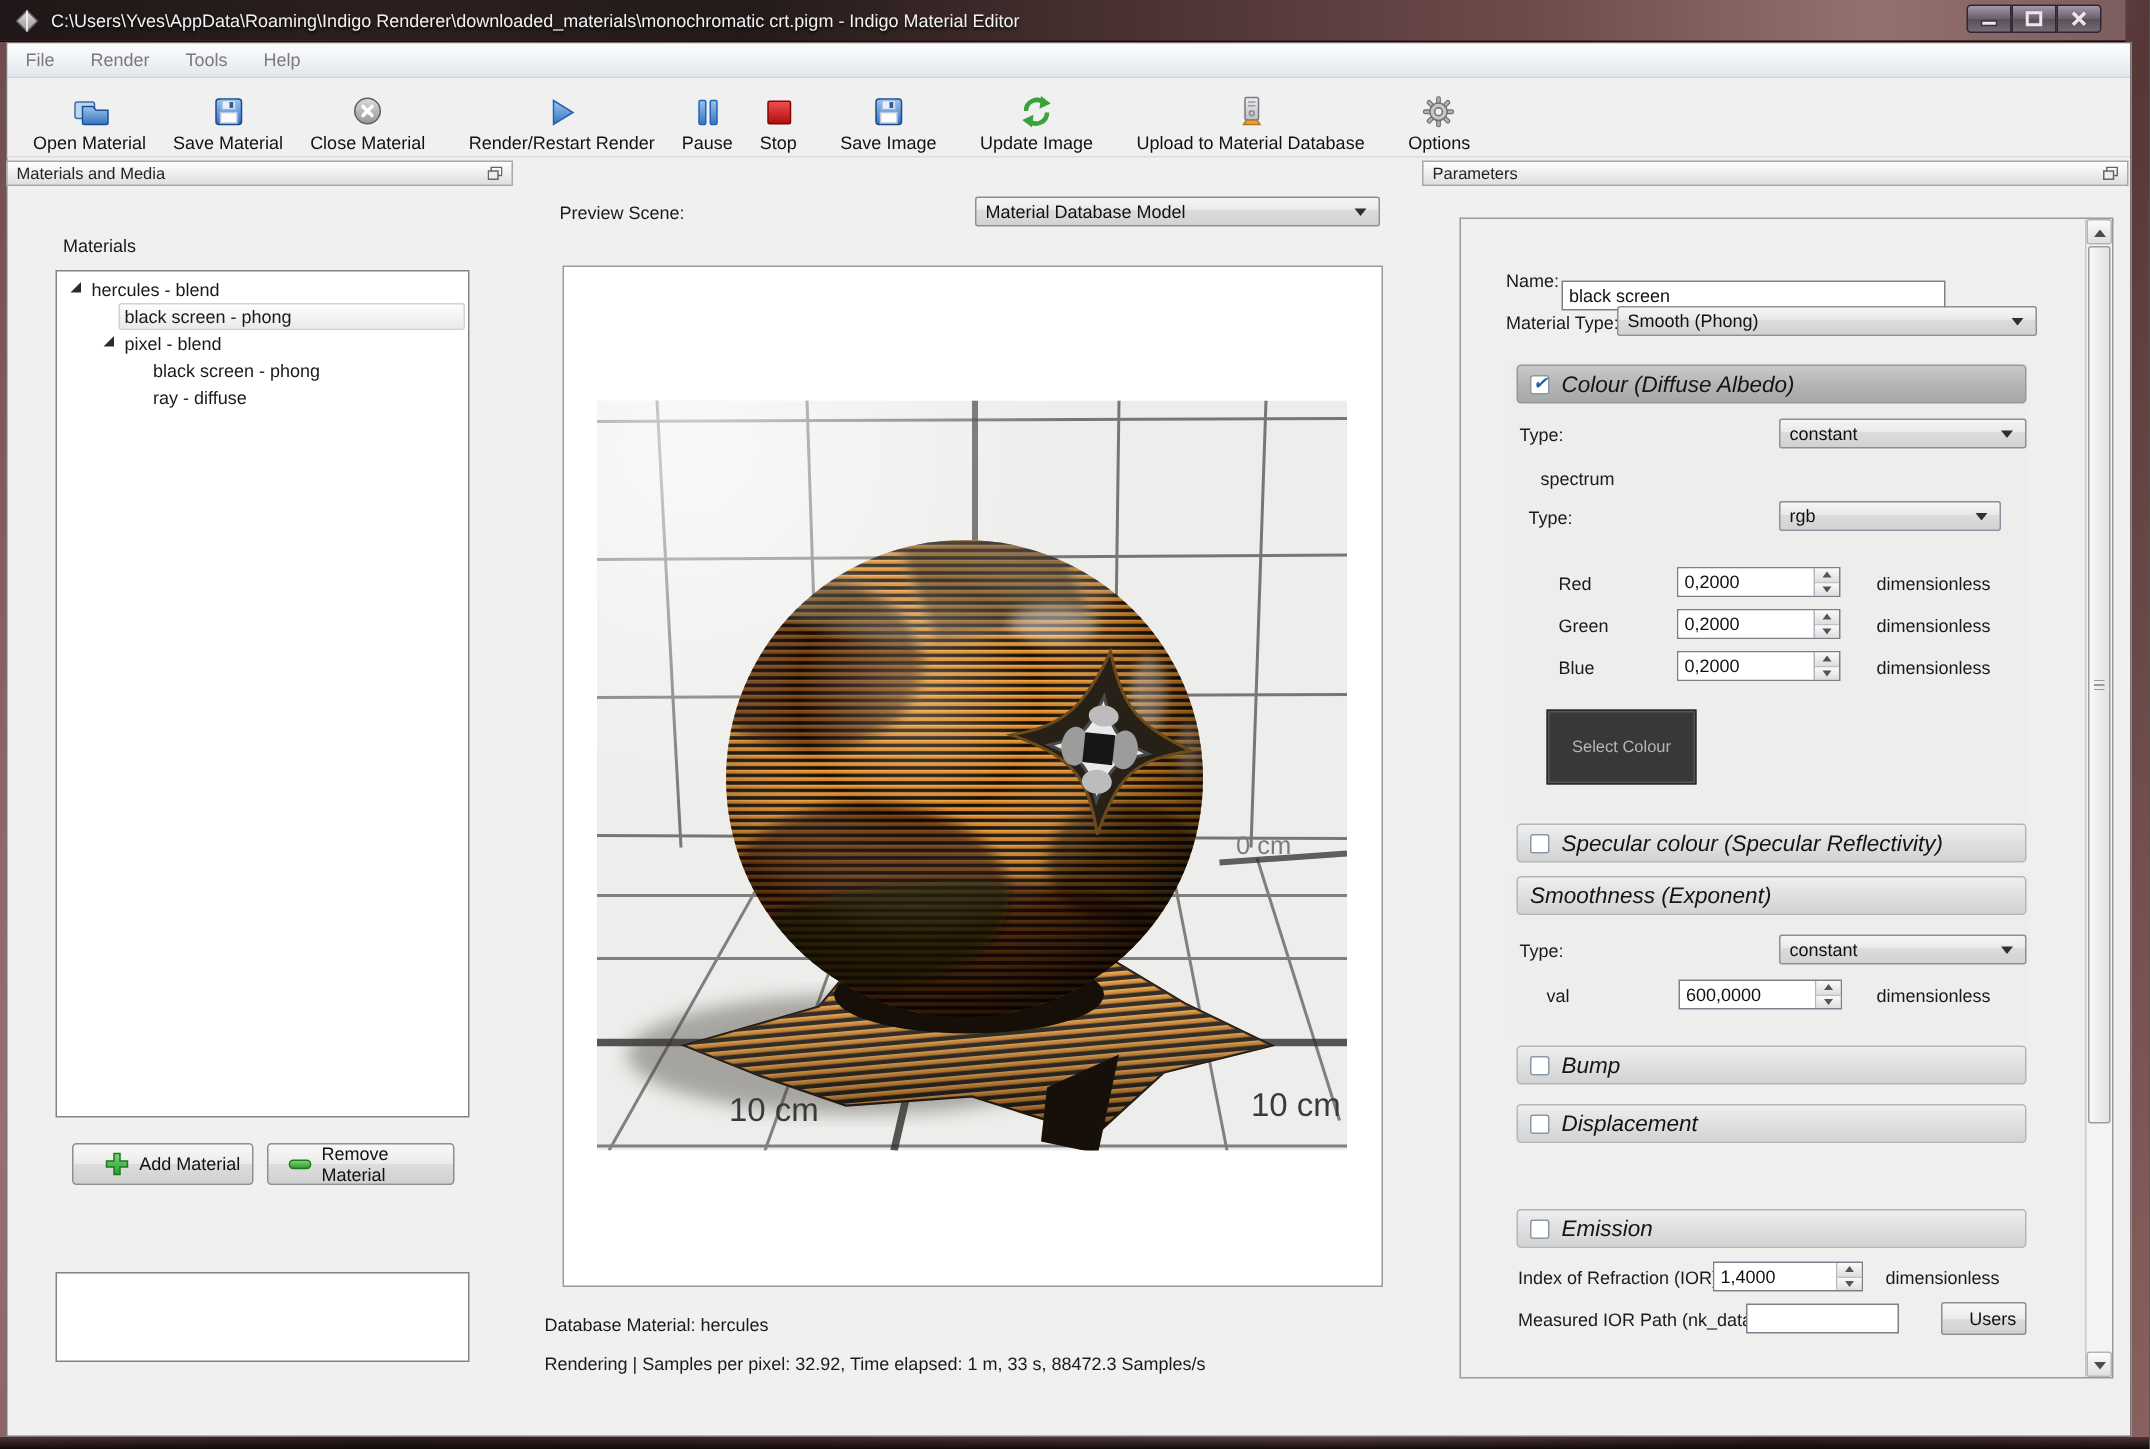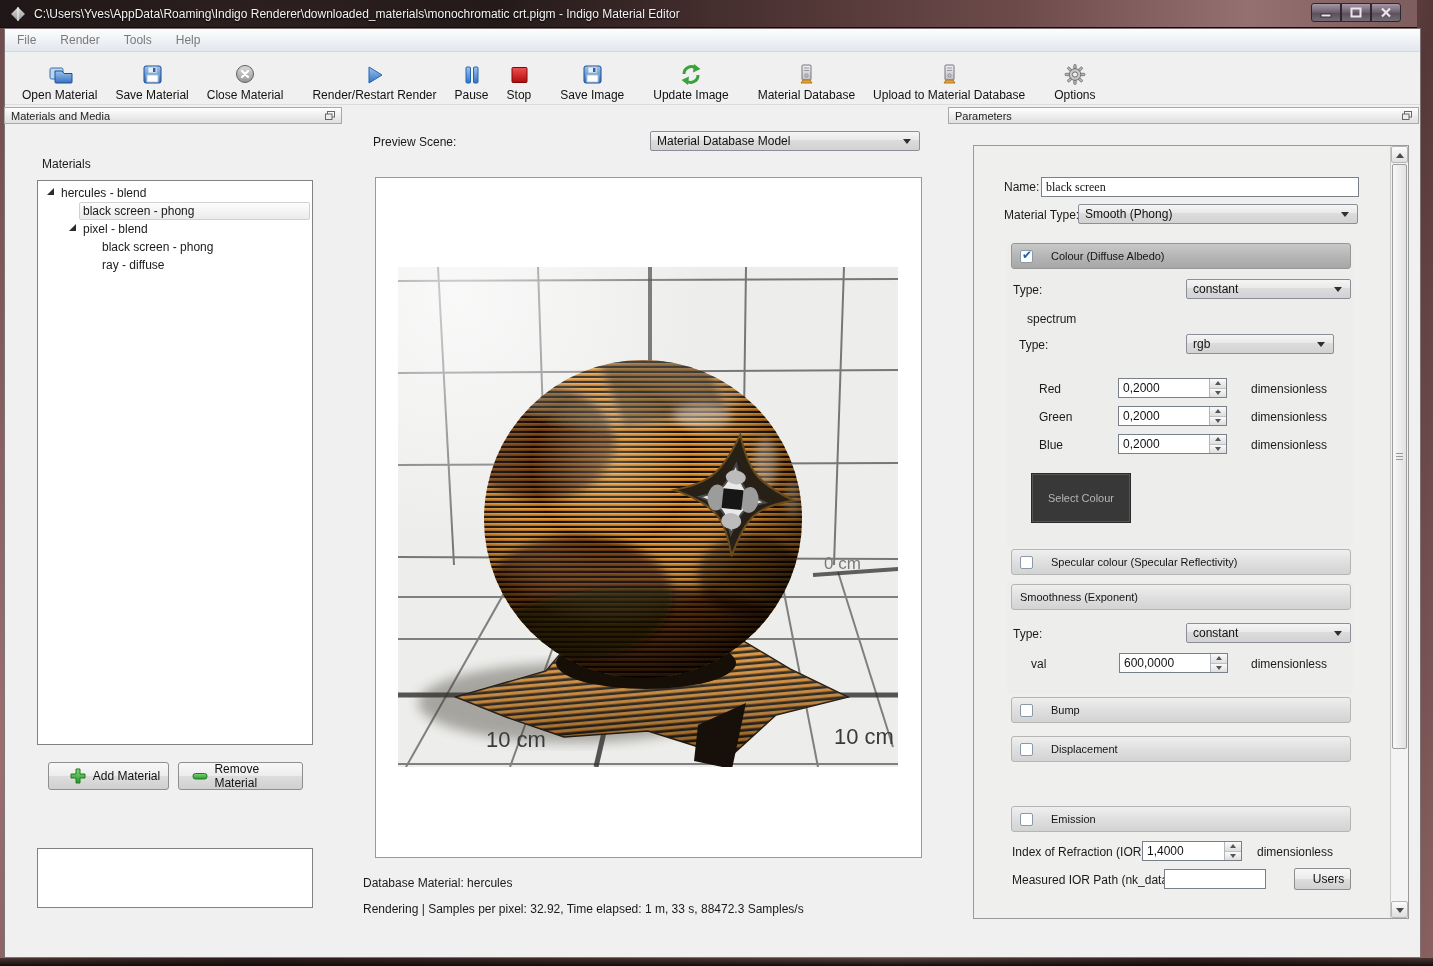--- a/index.html
+++ b/index.html
@@ -52,22 +52,22 @@
   .spin input{flex:1;min-width:0;border:0;outline:none;font-size:12px;padding:0 4px;background:#fff;color:#111;}
   .spinbtns{width:17px;border-left:1px solid #b0b6bd;display:flex;flex-direction:column;}
   .spinbtns div{flex:1;background:linear-gradient(#fafafa,#dedede);position:relative;}
   .spinbtns div:first-child{border-bottom:1px solid #c0c0c0;}
   .spinbtns .up::after,.spinbtns .dn::after{content:"";position:absolute;left:50%;top:50%;margin-left:-3px;
       border-left:3px solid transparent;border-right:3px solid transparent;}
   .spinbtns .up::after{margin-top:-2px;border-bottom:4px solid #555;}
   .spinbtns .dn::after{margin-top:-2px;border-top:4px solid #555;}
   .plain-input{position:absolute;background:#fff;border:1px solid #7a8089;font-size:12px;padding:0 4px;color:#111;outline:none;}
   
-  .hdr-bar{position:absolute;height:26px;border:1px solid #b5b5b5;border-radius:3px;font-size:11px;color:#141414;
-      background:linear-gradient(180deg,#efefef,#dedede 55%,#d3d3d3);display:flex;align-items:center;gap:18px;padding:0 8px;}
+  .hdr-bar{position:absolute;height:26px;border:1px solid #b5b5b5;border-radius:3px;font-size:15px;color:#141414;
+      background:linear-gradient(180deg,#efefef,#dedede 55%,#d3d3d3);display:flex;align-items:center;gap:8px;padding:0 8px;font-style:italic;}
   .hdr-bar.dark{background:linear-gradient(180deg,#c9c9c9,#b4b4b4 55%,#a7a7a7);border-color:#979797;}
   .cb{width:13px;height:13px;background:#fff;border:1px solid #8a99a8;border-radius:2px;position:relative;flex:none;}
   .cb.checked::after{content:"✔";position:absolute;left:1px;top:-3px;font-size:12px;color:#1f5fa8;}
   .section-bg{position:absolute;background:#ededec;border-radius:4px;}
   
   .sbar{position:absolute;width:18px;background:#f3f3f3;border-left:1px solid #c9c9c9;}
   .sb-btn{position:absolute;left:0;width:17px;height:17px;background:linear-gradient(#fbfbfb,#dfdfdf);border:1px solid #b5b5b5;border-radius:2px;}
   .sb-btn::after{content:"";position:absolute;left:50%;top:50%;margin-left:-4px;border-left:4px solid transparent;border-right:4px solid transparent;}
   .sb-up::after{margin-top:-2px;border-bottom:5px solid #4a4a4a;}
   .sb-dn::after{margin-top:-2px;border-top:5px solid #4a4a4a;}
@@ -215,32 +215,20 @@
           <svg width="24" height="24">
             <path d="M5,11 A7.2,7.2 0 0 1 17,5.5" fill="none" stroke="#3aa23a" stroke-width="3"></path>
             <polygon points="15,1 21.5,6 14,9.5" fill="#3aa23a"></polygon>
             <path d="M19,12 A7.2,7.2 0 0 1 7,17.5" fill="none" stroke="#3aa23a" stroke-width="3"></path>
             <polygon points="9,22 2.5,17 10,13.5" fill="#3aa23a"></polygon>
           </svg>
         </span>
       <span>Update Image</span>
     </div>
     <div class="tsep"></div>
-    <div class="tbtn">
-      <span class="ticon">
-          <svg width="24" height="24">
-            <rect x="8" y="2" width="9" height="15" rx="1" fill="url(#grayVert)" stroke="#77777f"></rect>
-            <line x1="10" y1="5" x2="15" y2="5" stroke="#9a9aa2"></line>
-            <line x1="10" y1="7.5" x2="15" y2="7.5" stroke="#9a9aa2"></line>
-            <circle cx="12.5" cy="12.5" r="1.6" fill="#c9c9d0" stroke="#8a8a92"></circle>
-            <path d="M7,20 h11 l-2,-3 h-7 z" fill="#e8a23c" stroke="#b07a1e"></path>
-          </svg>
-        </span>
-      <span>Material Database</span>
-    </div>
     <div class="tbtn">
       <span class="ticon">
           <svg width="24" height="24">
             <rect x="8" y="2" width="9" height="15" rx="1" fill="url(#grayVert)" stroke="#77777f"></rect>
             <line x1="10" y1="5" x2="15" y2="5" stroke="#9a9aa2"></line>
             <line x1="10" y1="7.5" x2="15" y2="7.5" stroke="#9a9aa2"></line>
             <circle cx="12.5" cy="12.5" r="1.6" fill="#c9c9d0" stroke="#8a8a92"></circle>
             <path d="M7,20 h11 l-2,-3 h-7 z" fill="#e8a23c" stroke="#b07a1e"></path>
           </svg>
         </span>
@@ -418,21 +406,21 @@
     <span>Parameters</span>
     <svg class="dock-ico" width="10" height="9">
         <rect x="2.5" y="0.5" width="7" height="5.5" fill="#f7f7f7" stroke="#666"></rect>
         <rect x="0.5" y="3" width="6.5" height="5.5" fill="#ececec" stroke="#666"></rect>
       </svg>
   </div>
 
   <div style="position:absolute;left:973px;top:145px;width:436px;height:774px;border:1px solid #9a9a9a;background:#efefee">
 
     <div class="lbl" style="left:30px;top:34px">Name:</div>
-    <input class="plain-input" style="left: 67px; top: 31px; width: 318px; height: 20px; font-family: Liberation Serif, serif;" value="black screen">
+    <input class="plain-input" style="left: 67px; top: 41px; width: 256px; height: 20px;" value="black screen">
     <div class="lbl" style="left:30px;top:62px">Material Type:</div>
     <div class="combo" style="left:104px;top:58px;width:280px;height:20px">
       <span>Smooth (Phong)</span>
     </div>
 
     <div class="section-bg" style="left:33px;top:95px;width:346px;height:306px"></div>
     <div class="hdr-bar dark" style="left:37px;top:97px;width:340px">
       <span class="cb checked"></span>
       <span>Colour (Diffuse Albedo)</span>
     </div>

